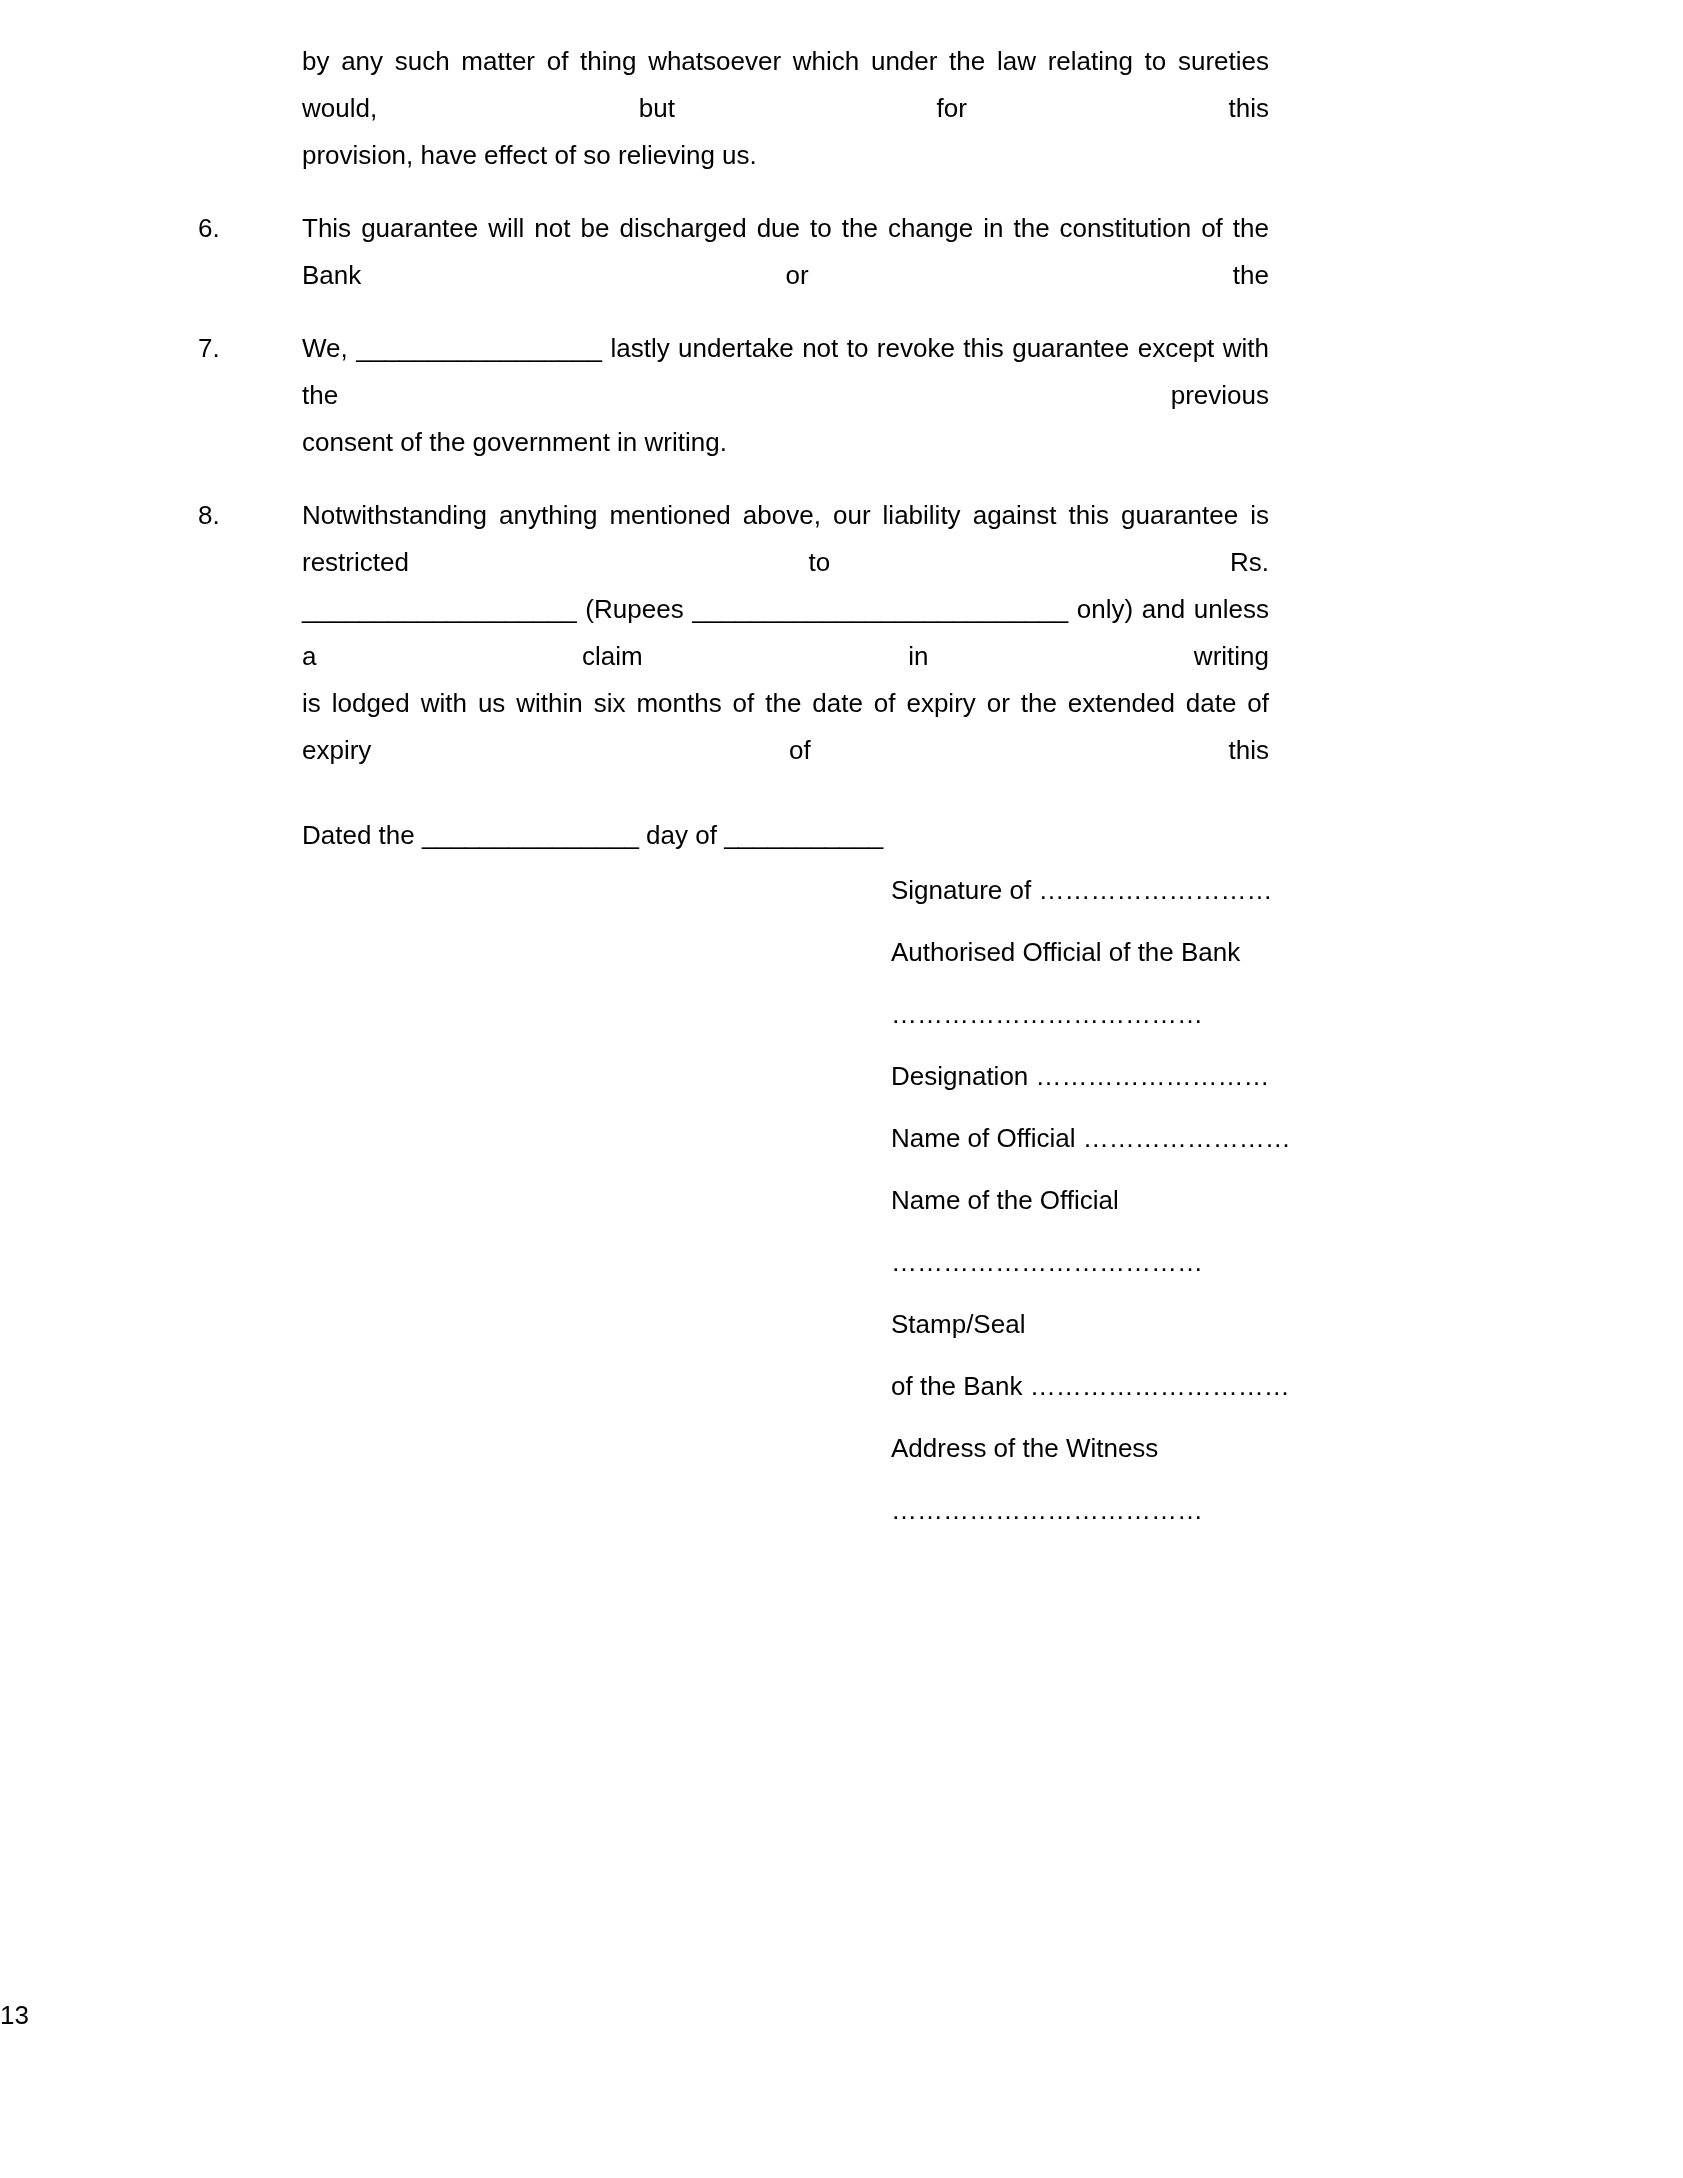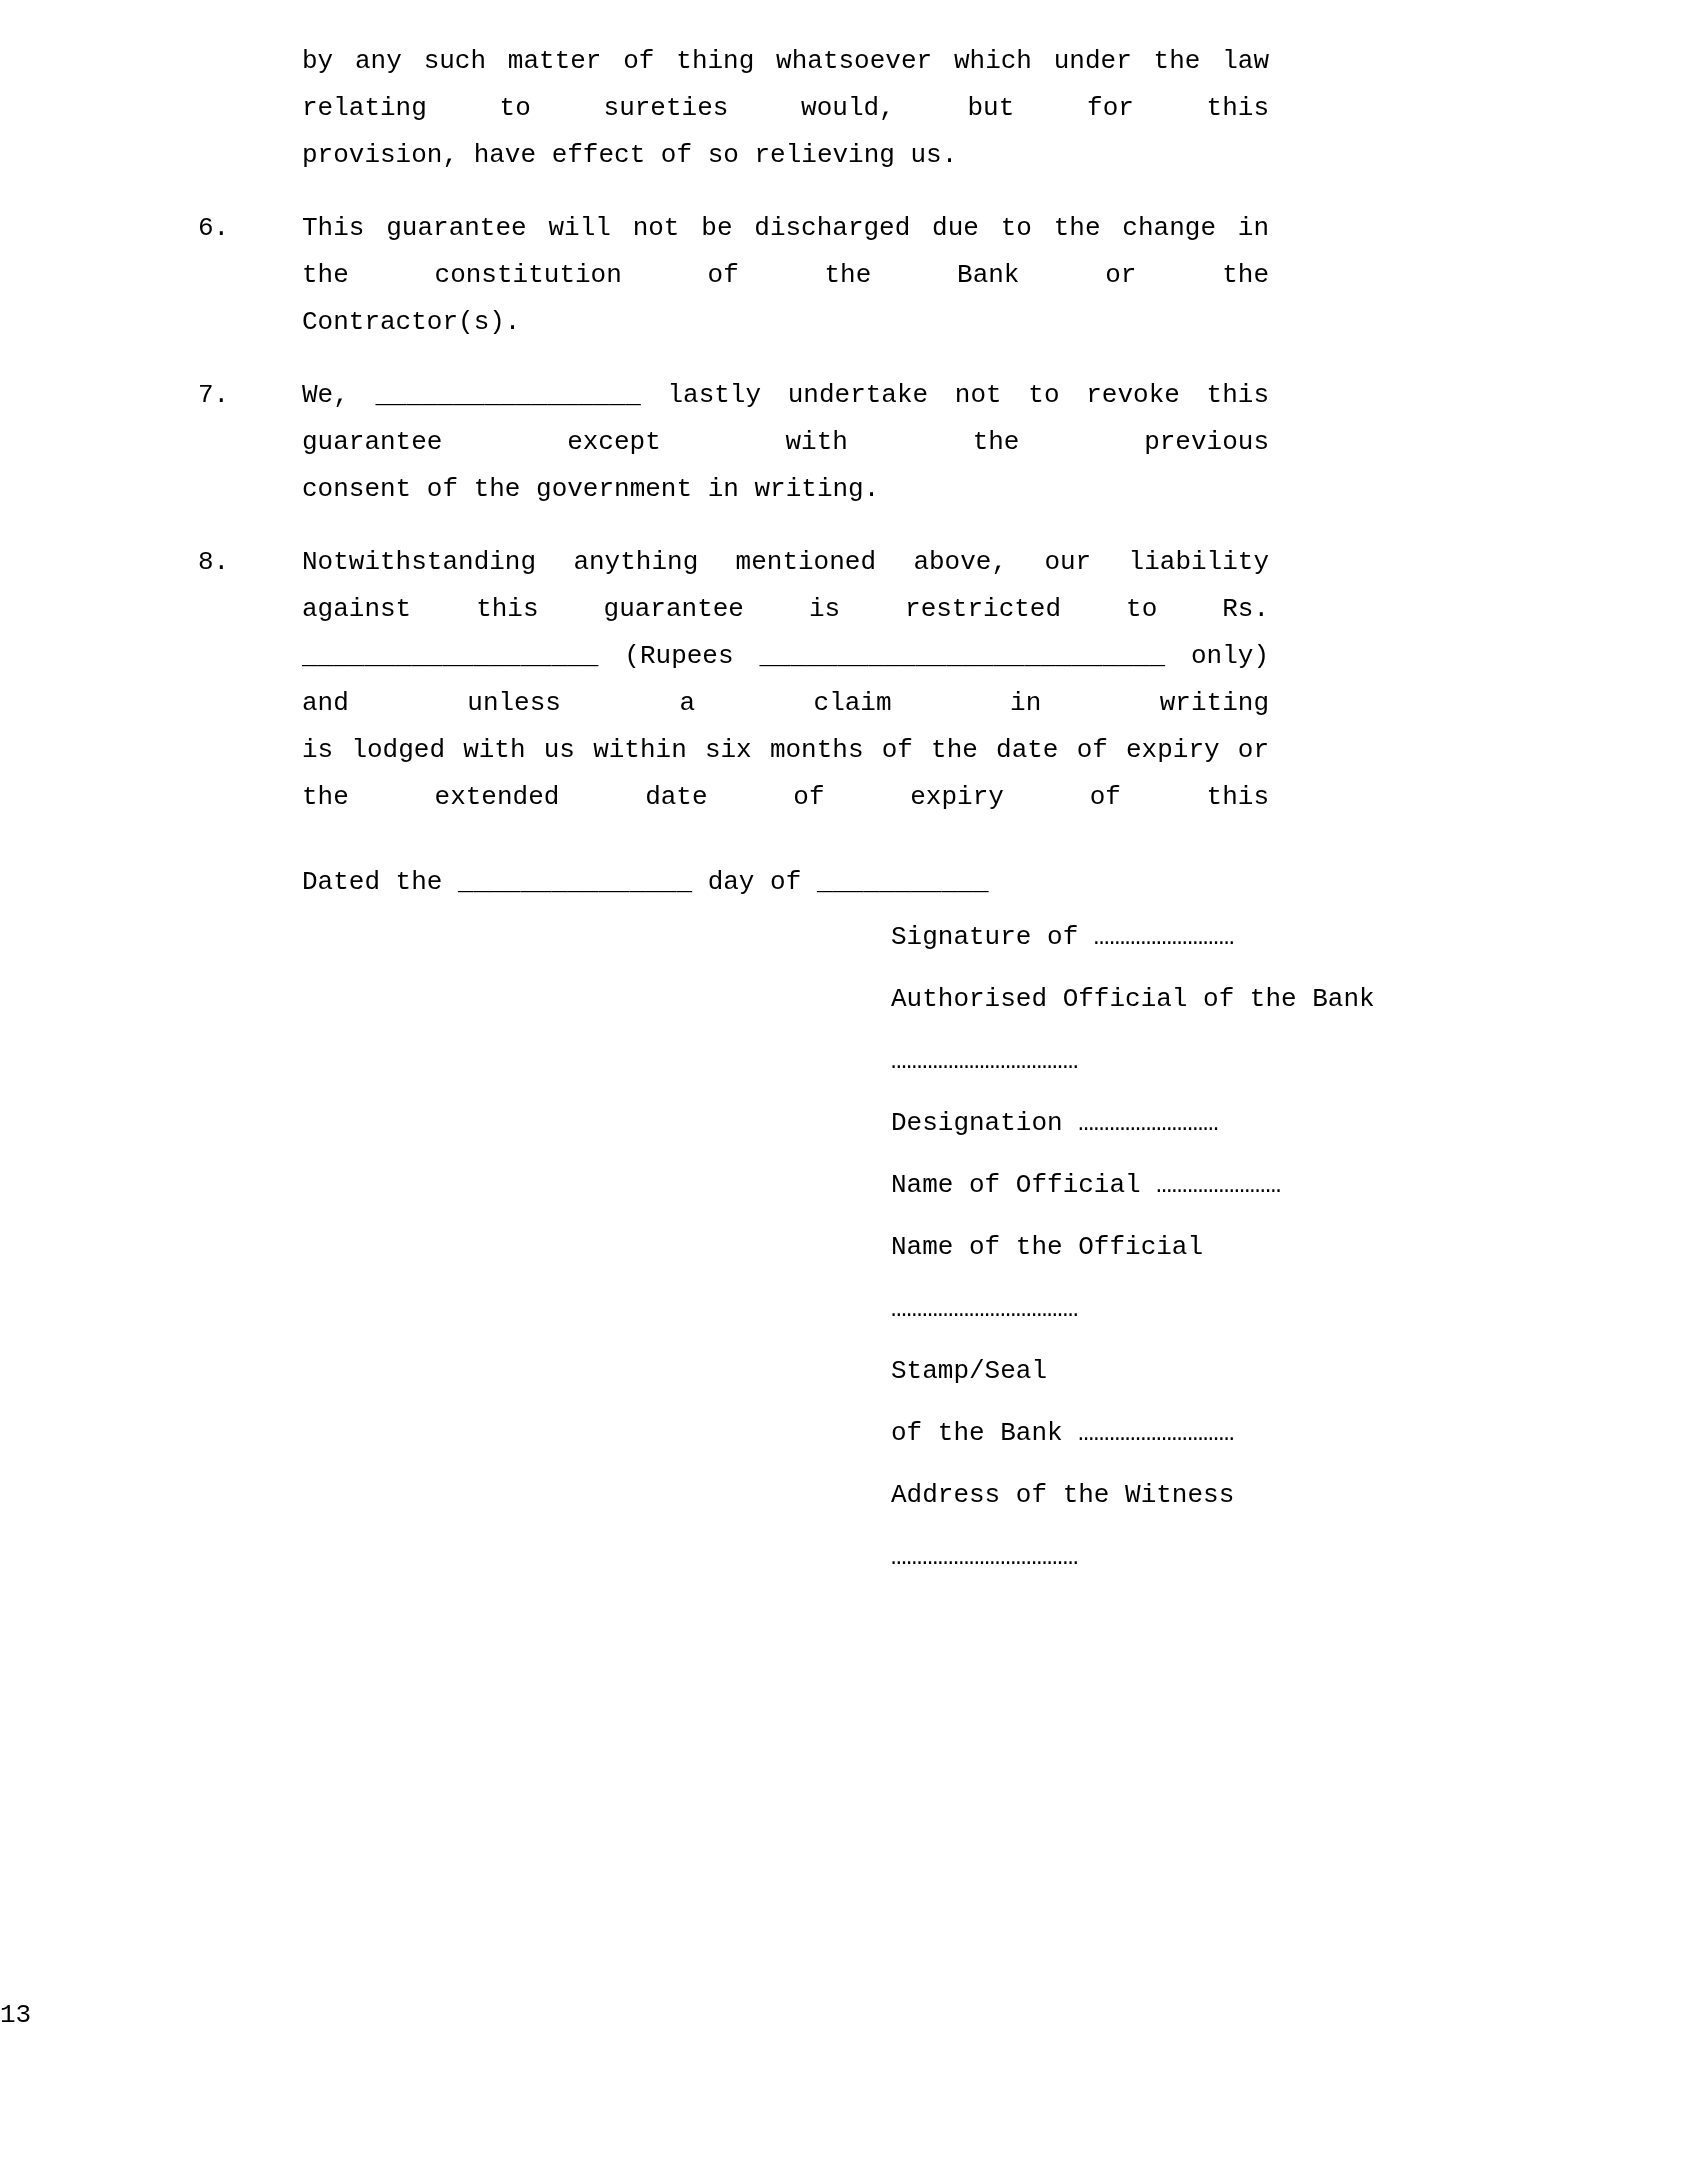--- a/index.html
+++ b/index.html
@@ -2,21 +2,21 @@
 <html><head>
 <meta charset="utf-8">
 <style>
   html, body { margin: 0; padding: 0; background: #ffffff; }
   .page {
     position: relative;
     width: 1470px;
     height: 2178px;
     background: #ffffff;
     color: #000000;
-    font-family: Liberation Mono, monospace;
+    font-family: Liberation Sans, sans-serif;
     font-size: 26px;
     overflow: hidden;
   }
   .content { padding: 38px 201px 0 198px; }
   .line, .jline, .num { line-height: 47px; }
   .jline {
     text-align: justify;
     text-align-last: justify;
   }
   .para-cont { margin-left: 104px; margin-bottom: 26px; }
@@ -44,21 +44,20 @@
 
     <div class="para-cont">
       <div class="jline">by any such matter of thing whatsoever which under the law relating to sureties would, but for this</div>
       <div class="line">provision, have effect of so relieving us.</div>
     </div>
 
     <div class="item">
       <div class="num">6.</div>
       <div class="item-body">
         <div class="jline">This guarantee will not be discharged due to the change in the constitution of the Bank or the</div>
-        <div class="line">Contractor(s).</div>
       </div>
     </div>
 
     <div class="item">
       <div class="num">7.</div>
       <div class="item-body">
         <div class="jline">We, _________________ lastly undertake not to revoke this guarantee except with the previous</div>
         <div class="line">consent of the government in writing.</div>
       </div>
     </div>

